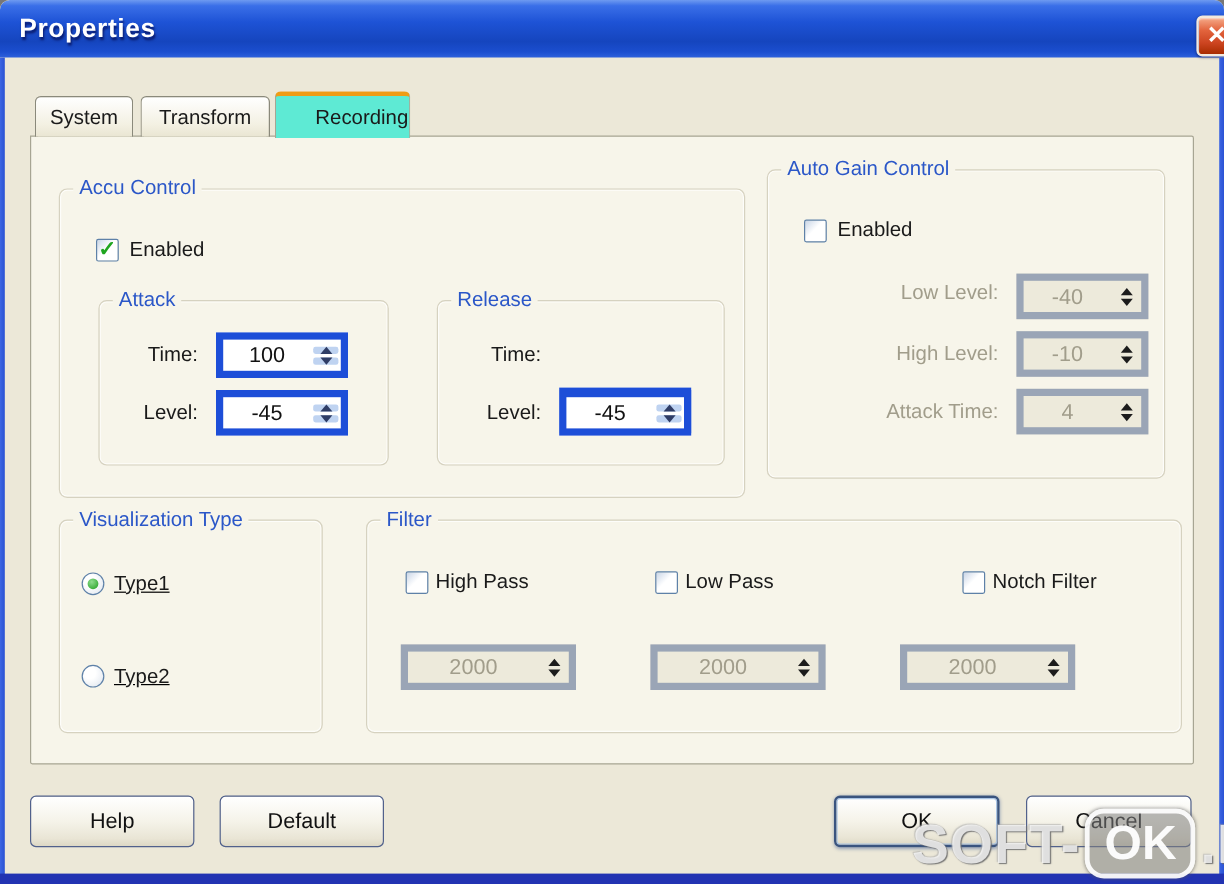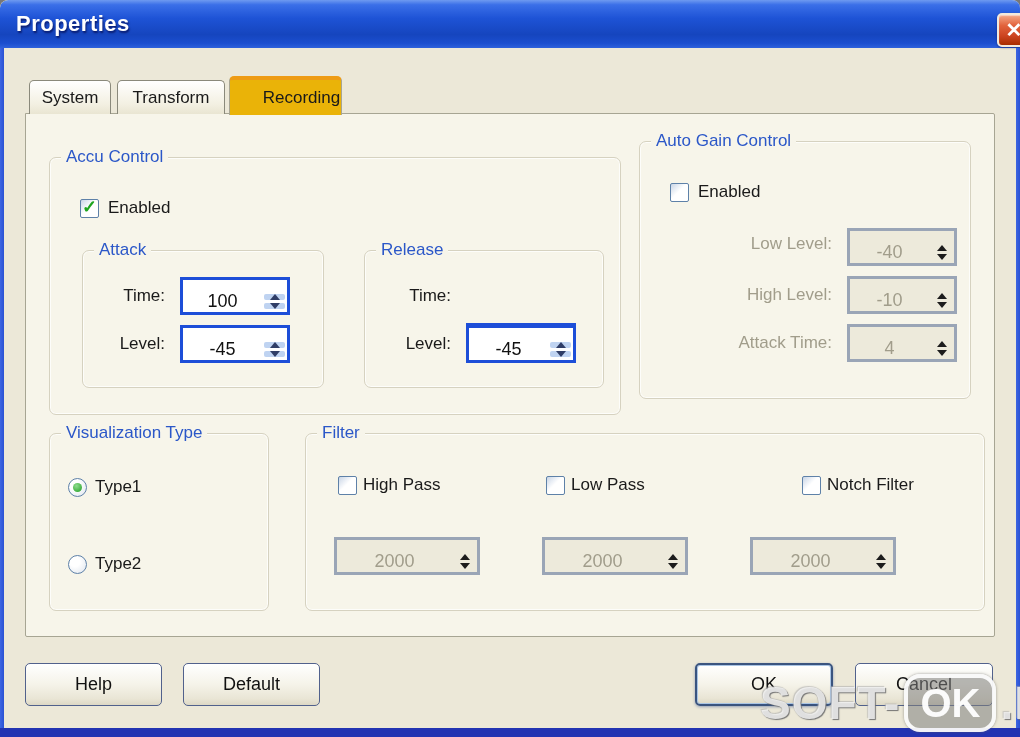--- a/index.html
+++ b/index.html
@@ -37,21 +37,21 @@
 
   
   .tab {
     position:absolute; box-sizing:border-box;
     background:linear-gradient(180deg,#FFFFFF,#F3F0E2 70%,#E9E5D2);
     border:1px solid #8A897B; border-bottom:none; border-radius:5px 5px 0 0;
     display:flex; align-items:center; justify-content:center;
     font-size:17px; color:#1a1a1a; cursor:pointer; z-index:2;
   }
   .tab.active {
-    background:#eab308; border-color:#A7A593; border-top:4px solid #EE9C15;
+    background:#5eead4; border-color:#A7A593; border-top:4px solid #EE9C15;
     z-index:4; box-shadow:none;padding-left:32px;
   }
   .panel {
     position:absolute; left:25px; top:113px; width:970px; height:524px;
     background:#F7F5EA; border:1px solid #A7A593; box-sizing:border-box; z-index:1;
     border-radius:0 2px 2px 2px;
   }
   
   .group {
     position:absolute; box-sizing:border-box;
@@ -64,32 +64,32 @@
   }
   
   .check-row { position:absolute; display:flex; align-items:center; gap:9px; }
   .checkbox {
     width:19px; height:19px; box-sizing:border-box; border:1px solid #5E81A8; border-radius:2px;
     background:linear-gradient(135deg,#C9D5E6 0%,#FFFFFF 45%);
     display:inline-flex; align-items:center; justify-content:center; cursor:pointer; flex:none;
   }
   .checkmark { color:#1FA51F; font-size:18px; font-weight:bold; line-height:1; margin-top:-2px; }
   .ctl-label { font-size:17px; color:#1a1a1a; }
-  .radio-row { position:absolute; display:flex; align-items:flex-end; gap:8px; }
+  .radio-row { position:absolute; display:flex; align-items:flex-start; gap:8px;text-decoration:underline; }
   .radio {
     width:19px; height:19px; box-sizing:border-box; border:1px solid #5E81A8; border-radius:50%;
     background:radial-gradient(circle at 35% 35%, #FFFFFF 30%, #DDE4ED);
     display:inline-flex; align-items:center; justify-content:center; cursor:pointer; flex:none;
   }
   .radio-dot { width:9px; height:9px; border-radius:50%; background:radial-gradient(circle at 38% 32%, #8EDC8E, #1F9E1F); }
   .field-label { position:absolute; font-size:17px; color:#1a1a1a; text-align:right; }
   .field-label.dim { color:#A19D8B; }
   .spin {
-    position:absolute; display:flex; align-items:flex-end; box-sizing:border-box;
-    background:#fff; border:3px solid #1d4ed8;
+    position:absolute; display:flex; align-items:center; box-sizing:border-box;
+    background:#fff; border:6px solid #1d4ed8;
   }
   .spin-val { flex:1; display:flex; align-items:center; justify-content:center; font-size:18px; color:#111; }
   .spin-btns { width:25px; display:flex; flex-direction:column; gap:3px; padding:3px 2px; box-sizing:border-box; }
   .spin-btn { flex:1; background:#BFD3F1; border-radius:2px; display:flex; align-items:center; justify-content:center; cursor:pointer; }
   .arr { width:0; height:0; }
   .arr.up   { border-left:5px solid transparent; border-right:5px solid transparent; border-bottom:6px solid #2F3D66; }
   .arr.down { border-left:5px solid transparent; border-right:5px solid transparent; border-top:6px solid #2F3D66; }
   .spin.disabled { background:#EDEADB; border-color:#9AA5B6; }
   .spin.disabled .spin-val { color:#A19D8B; }
   .spin.disabled .spin-btn { background:transparent; }

